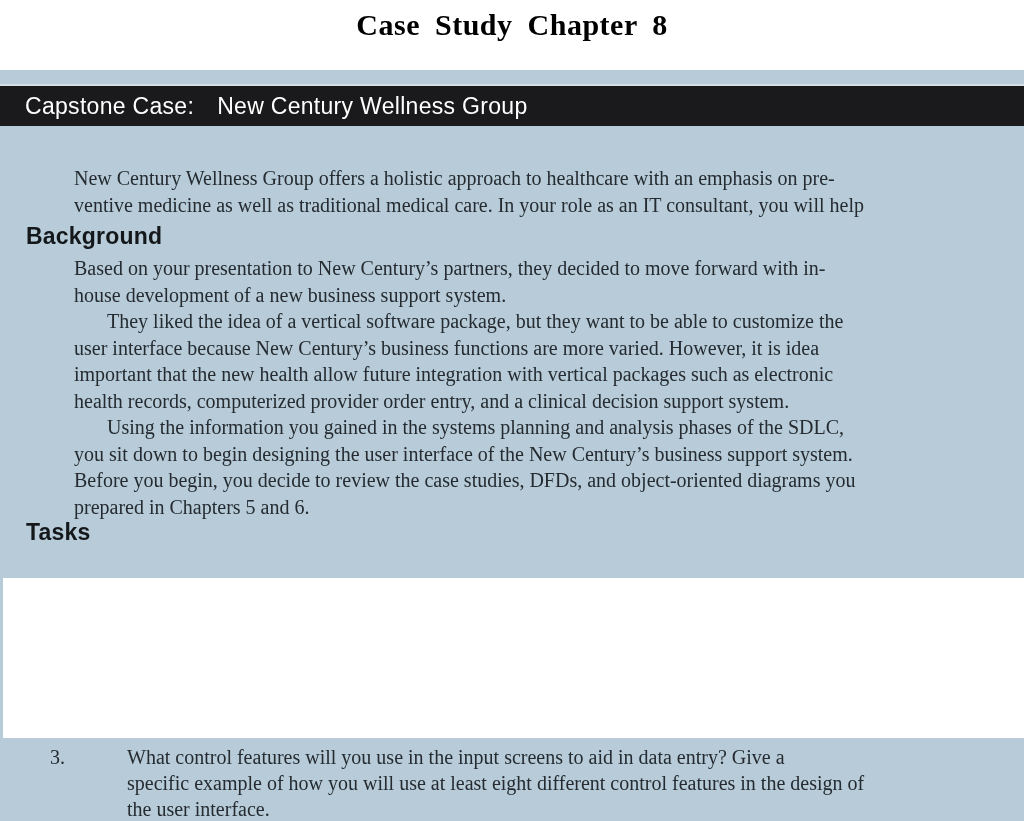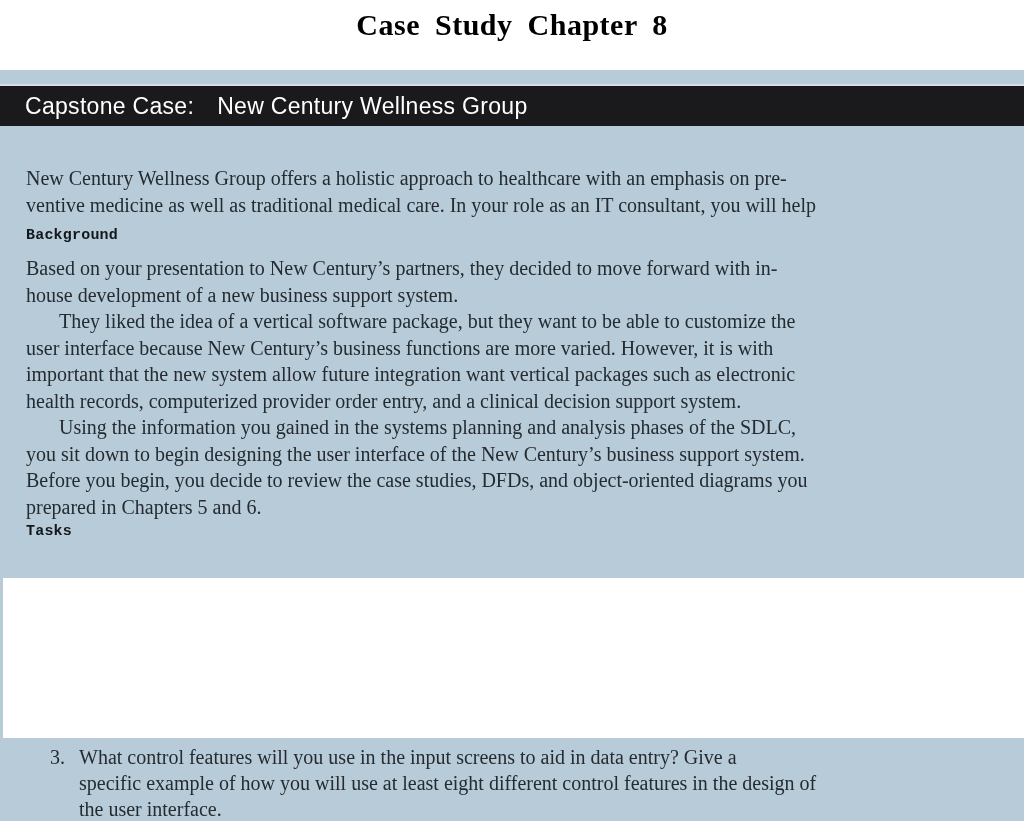--- a/index.html
+++ b/index.html
@@ -23,26 +23,26 @@
     background:#1a1a1c; border-top:2px solid #d8e0e6; box-sizing:border-box;
     display:flex; align-items:center; padding-left:25px;
     font-family:"Liberation Sans", sans-serif; font-weight:400;
     font-size:23px; color:#ffffff; letter-spacing:0.3px;
   }
   .capstone-bar .bar-title { margin-left:23px; }
   .content {
     position:absolute; top:165px; left:26px; right:26px;
     font-size:20px; line-height:26.5px; color:#252b31;
   }
-  .tline { white-space:nowrap; }
+  .tline { white-space:nowrap;margin-left:48px; }
   .para { margin:0; }
   .para.indent-first .tline:first-child { text-indent:33px; }
   .sec-heading {
-    font-family:Liberation Mono, monospace; font-weight:700;
-    font-size:15px; line-height:24px; color:#14181b; letter-spacing:0.2px;
+    font-family:Liberation Sans, sans-serif; font-weight:700;
+    font-size:23px; line-height:24px; color:#14181b; letter-spacing:0.2px;
   }
   .h-background { margin-top:6px; margin-bottom:7px; }
   .h-tasks { }
   .white-box {
     position:absolute; top:578px; left:3px; width:1021px; height:160px;
     background:#ffffff;
   }
   .task-item {
     position:absolute; top:744px; left:26px; right:26px;
     font-size:20px; line-height:26px; color:#252b31;
@@ -69,22 +69,22 @@
         <div class="tline">New Century Wellness Group offers a holistic approach to healthcare with an emphasis on pre-</div>
         <div class="tline">ventive medicine as well as traditional medical care. In your role as an IT consultant, you will help</div>
       </div>
     <div class="sec-heading h-background">Background</div>
     <div class="para">
         <div class="tline">Based on your presentation to New Century’s partners, they decided to move forward with in-</div>
         <div class="tline">house development of a new business support system.</div>
       </div>
     <div class="para indent-first">
         <div class="tline">They liked the idea of a vertical software package, but they want to be able to customize the</div>
-        <div class="tline">user interface because New Century’s business functions are more varied. However, it is with</div>
-        <div class="tline">important that the new system allow future integration want vertical packages such as electronic</div>
+        <div class="tline">user interface because New Century’s business functions are more varied. However, it is idea</div>
+        <div class="tline">important that the new health allow future integration with vertical packages such as electronic</div>
         <div class="tline">health records, computerized provider order entry, and a clinical decision support system.</div>
       </div>
     <div class="para indent-first">
         <div class="tline">Using the information you gained in the systems planning and analysis phases of the SDLC,</div>
         <div class="tline">you sit down to begin designing the user interface of the New Century’s business support system.</div>
         <div class="tline">Before you begin, you decide to review the case studies, DFDs, and object-oriented diagrams you</div>
         <div class="tline">prepared in Chapters 5 and 6.</div>
       </div>
     <div class="sec-heading h-tasks">Tasks</div>
   </div>

